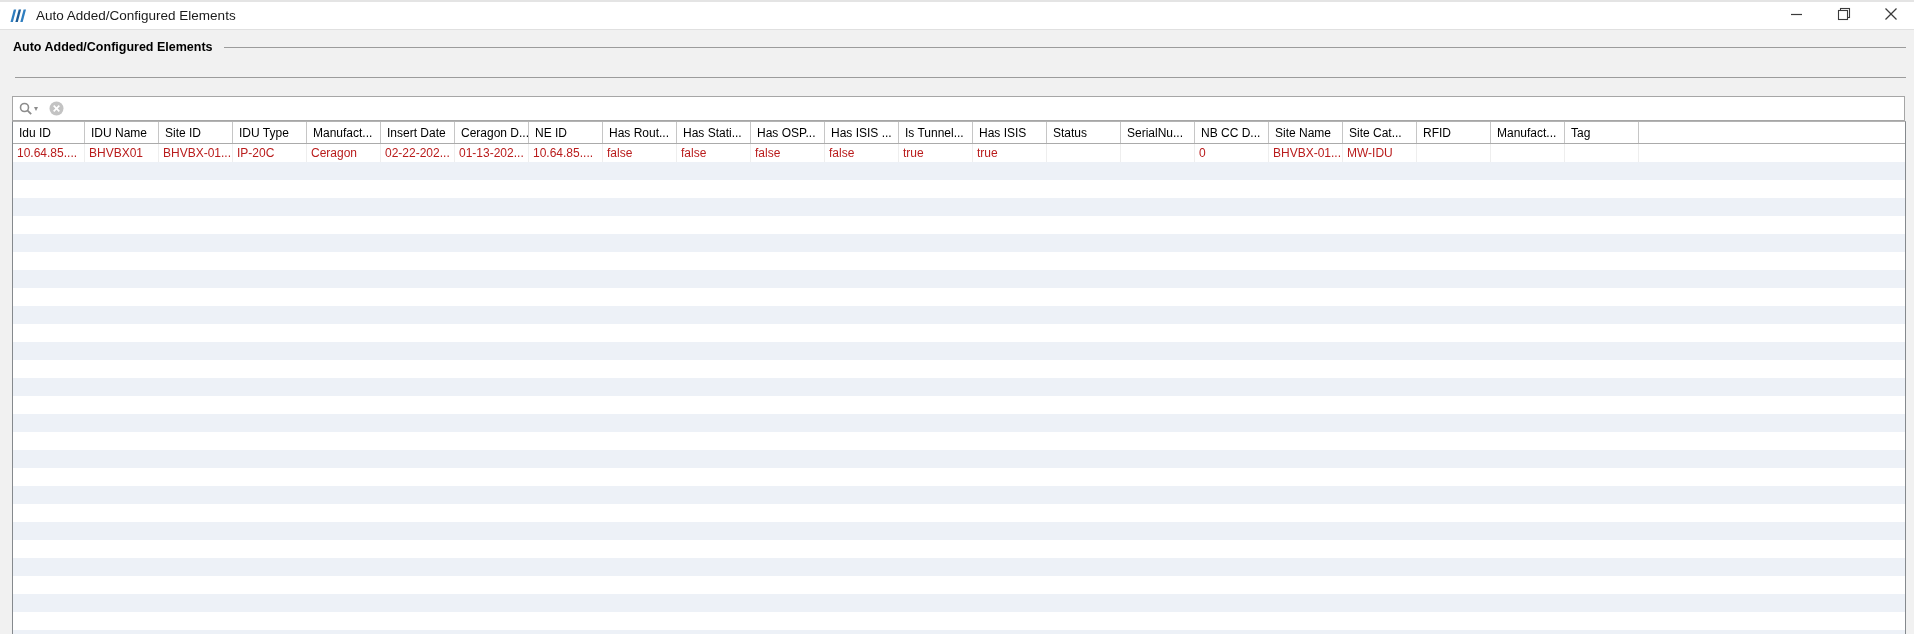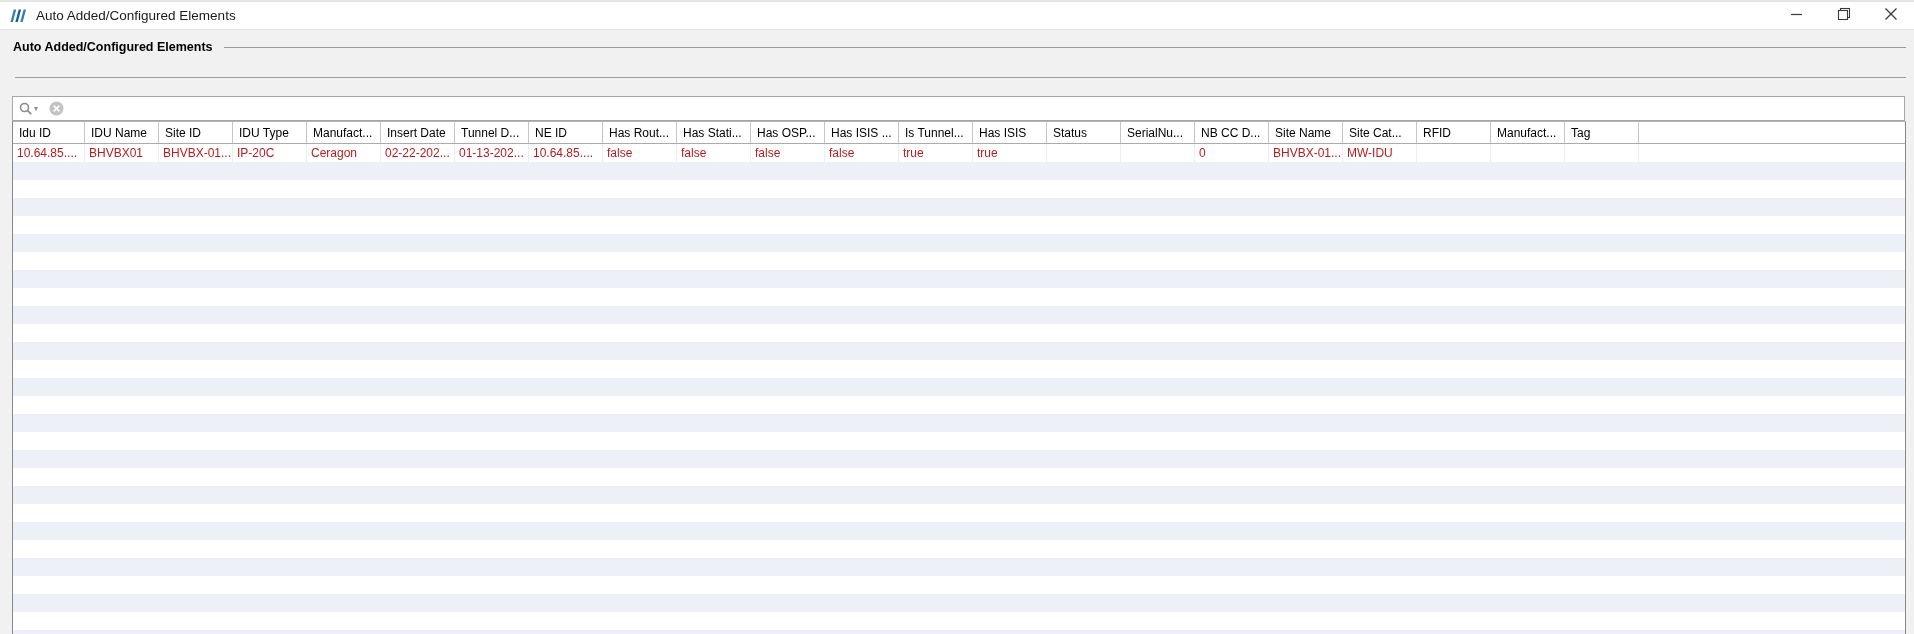--- a/index.html
+++ b/index.html
@@ -117,21 +117,21 @@
   </div>
 
   <div class="table-panel">
     <div class="thead">
         <div class="hcell">Idu ID</div>
         <div class="hcell">IDU Name</div>
         <div class="hcell">Site ID</div>
         <div class="hcell">IDU Type</div>
         <div class="hcell">Manufact...</div>
         <div class="hcell">Insert Date</div>
-        <div class="hcell">Tunnel D...</div>
+        <div class="hcell">Ceragon D...</div>
         <div class="hcell">NE ID</div>
         <div class="hcell">Has Rout...</div>
         <div class="hcell">Has Stati...</div>
         <div class="hcell">Has OSP...</div>
         <div class="hcell">Has ISIS ...</div>
         <div class="hcell">Is Tunnel...</div>
         <div class="hcell">Has ISIS</div>
         <div class="hcell">Status</div>
         <div class="hcell">SerialNu...</div>
         <div class="hcell">NB CC D...</div>

